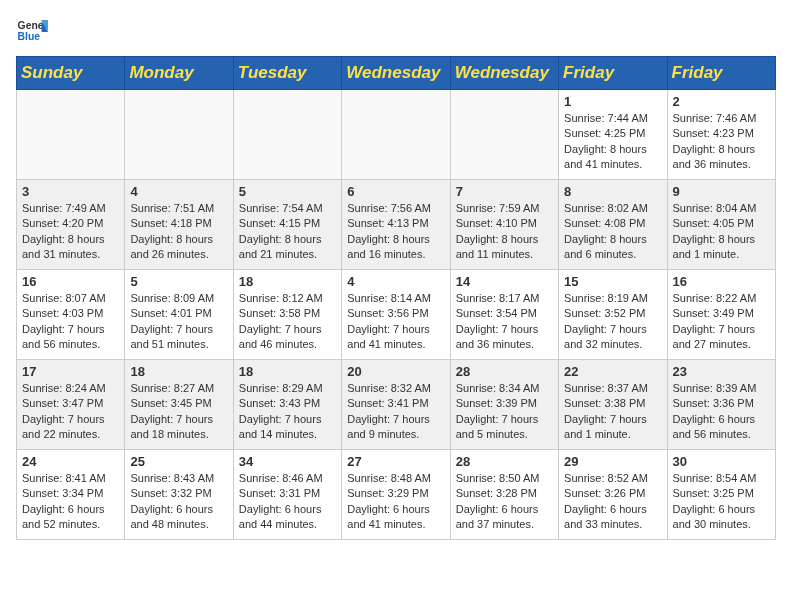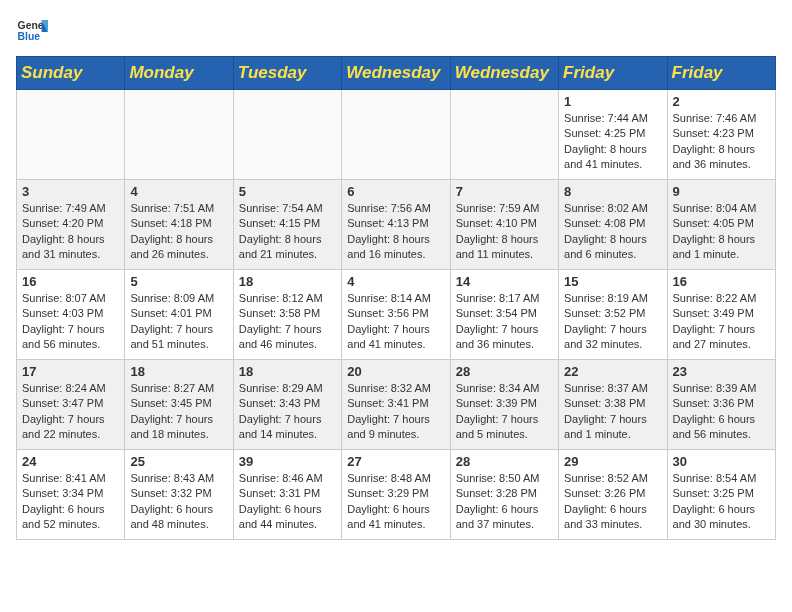--- a/index.html
+++ b/index.html
@@ -215,21 +215,21 @@
       <tr>
         <td>
           <span class="day-number">24</span>
           <div class="day-info">Sunrise: 8:41 AM<br>Sunset: 3:34 PM<br>Daylight: 6 hours and 52 minutes.</div>
         </td>
         <td>
           <span class="day-number">25</span>
           <div class="day-info">Sunrise: 8:43 AM<br>Sunset: 3:32 PM<br>Daylight: 6 hours and 48 minutes.</div>
         </td>
         <td>
-          <span class="day-number">39</span>
+          <span class="day-number">34</span>
           <div class="day-info">Sunrise: 8:46 AM<br>Sunset: 3:31 PM<br>Daylight: 6 hours and 44 minutes.</div>
         </td>
         <td>
           <span class="day-number">27</span>
           <div class="day-info">Sunrise: 8:48 AM<br>Sunset: 3:29 PM<br>Daylight: 6 hours and 41 minutes.</div>
         </td>
         <td>
           <span class="day-number">28</span>
           <div class="day-info">Sunrise: 8:50 AM<br>Sunset: 3:28 PM<br>Daylight: 6 hours and 37 minutes.</div>
         </td>

